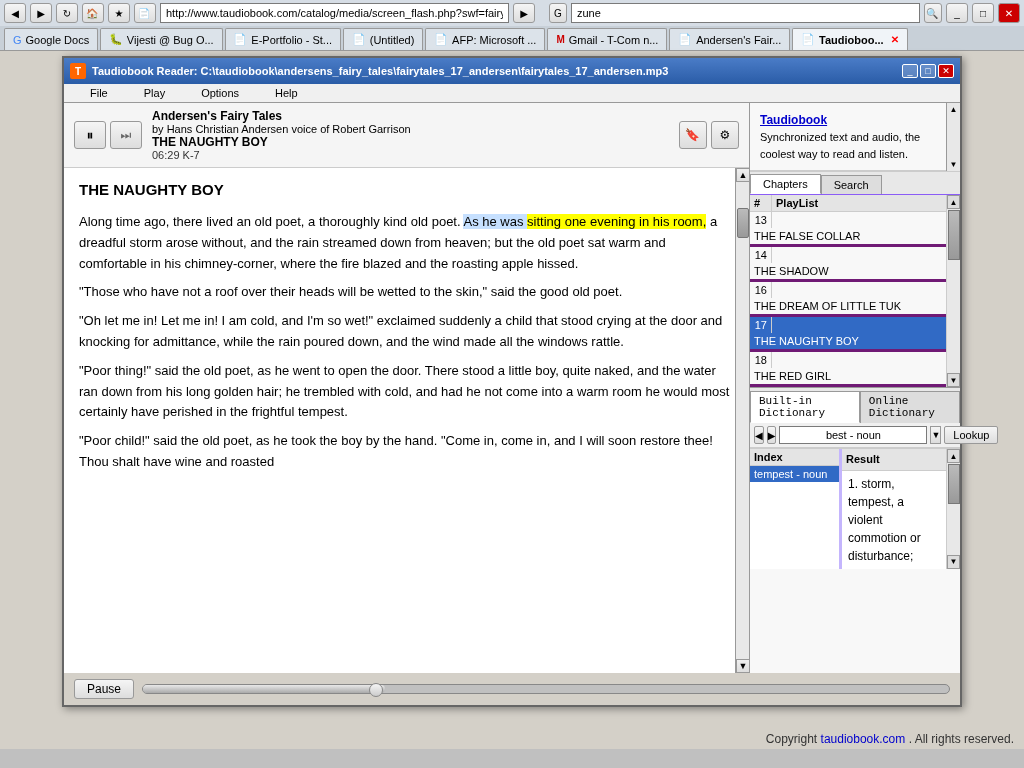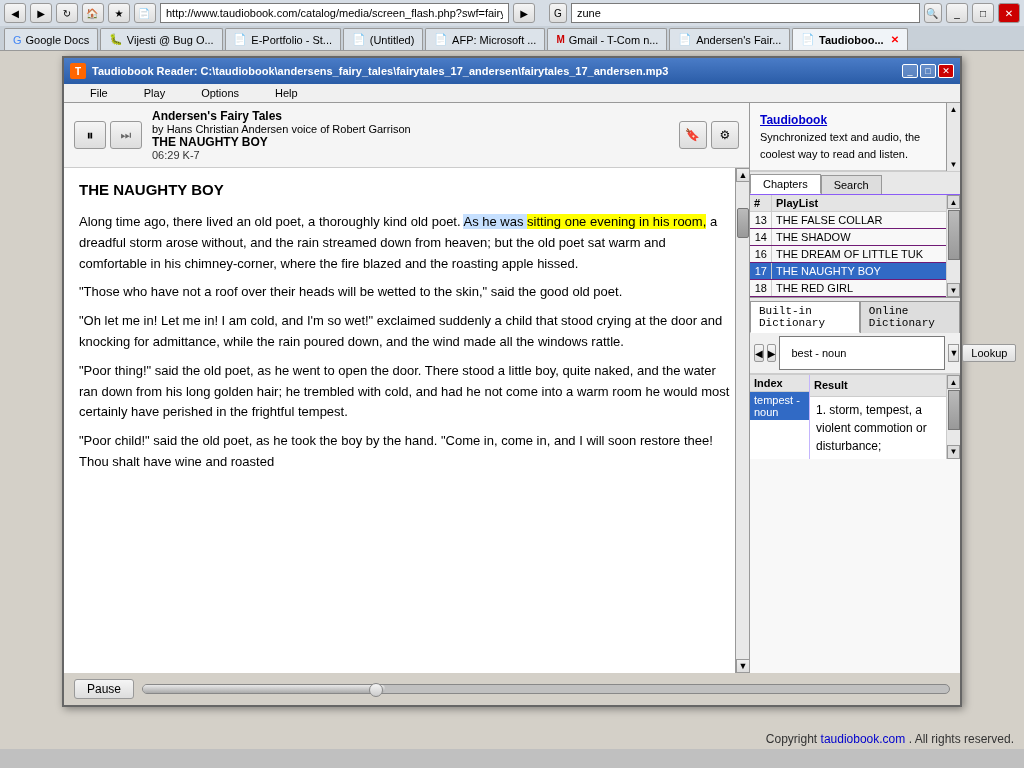--- a/index.html
+++ b/index.html
@@ -67,37 +67,37 @@
     .taudio-info { padding: 8px 10px; border-bottom: 1px solid #ccc; font-size: 11px; line-height: 1.5; background: #f8f8f8; position: relative; }
     .taudio-link { color: #0000cc; text-decoration: underline; cursor: pointer; font-weight: bold; font-size: 12px; }
 
     
     .chapter-tabs { border-bottom: 1px solid #8b5cf6; background: #e8e8e8; display: flex; }
     .chapter-tab { padding: 3px 12px; font-size: 11px; cursor: pointer; border: 1px solid #999; border-bottom: none; background: #ddd; margin-top: 3px; }
     .chapter-tab.active { background: white; border-bottom: 1px solid white; margin-top: 2px; }
     .playlist-header { display: flex; background: #e4e4e4; border-bottom: 1px solid #ccc; font-size: 11px; font-weight: bold; }
     .pl-col-num { width: 22px; padding: 2px 4px; border-right: 1px solid #ccc; }
     .pl-col-title { flex: 1; padding: 2px 4px; }
-    .playlist-row { display: flex; font-size: 11px; border-bottom: 1px solid #701a75; cursor: pointer; }
+    .playlist-row { display: flex; font-size: 11px; border-bottom: 3px solid #701a75; cursor: pointer; flex-direction: column; }
     .playlist-row.selected { background: #316ac5; color: white; }
     .pl-num { width: 22px; padding: 2px 4px; border-right: 1px solid #ccc; text-align: right; }
     .pl-title { flex: 1; padding: 2px 4px; white-space: nowrap; overflow: hidden; text-overflow: ellipsis; }
 
     
     .dict-section { border-top: 1px solid #999; }
     .dict-tabs { display: flex; background: #e8e8e8; font-family: Liberation Mono, monospace; }
     .dict-tab { padding: 3px 8px; font-size: 11px; cursor: pointer; border: 1px solid #999; border-bottom: none; background: #ddd; margin-top: 3px; }
     .dict-tab.active { background: white; border-bottom: 1px solid white; }
     .dict-toolbar { display: flex; align-items: center; padding: 3px 4px; background: #f0f0f0; border-bottom: 1px solid #ccc; gap: 3px; }
     .dict-nav-btn { width: 18px; height: 18px; background: linear-gradient(#f5f5f5, #ddd); border: 1px solid #999; border-radius: 2px; font-size: 10px; display: flex; align-items: center; justify-content: center; cursor: pointer; }
-    .dict-input { flex: 1; height: 34px; border: 1px solid #7a7a7a; font-size: 11px; padding: 1px 11px; }
+    .dict-input { flex: 1; height: 18px; border: 1px solid #7a7a7a; font-size: 11px; padding: 1px 2px; text-align: center; }
     .dict-dropdown { width: 16px; height: 18px; background: linear-gradient(#f5f5f5, #ddd); border: 1px solid #999; font-size: 9px; cursor: pointer; display: flex; align-items: center; justify-content: center; }
     .lookup-btn { padding: 1px 8px; height: 18px; background: linear-gradient(#f5f5f5, #ddd); border: 1px solid #999; border-radius: 2px; font-size: 11px; cursor: pointer; }
     .dict-results { display: flex; background: white; border-top: 1px solid #ccc; }
-    .dict-index { width: 60px; border-right: 1px solid #c4b5fd; }
+    .dict-index { width: 92px; border-right: 3px solid #c4b5fd; }
     .dict-index-header { background: #e4e4e4; padding: 2px 4px; font-size: 11px; font-weight: bold; border-bottom: 1px solid #ccc; }
     .dict-index-item { padding: 2px 4px; font-size: 11px; background: #316ac5; color: white; }
 
     
     .bottom-bar { background: #d4d0c8; padding: 4px 10px; display: flex; align-items: center; gap: 8px; height: 32px; }
     .pause-btn { padding: 2px 12px; background: linear-gradient(#f5f5f5, #ddd); border: 1px solid #999; border-radius: 3px; font-size: 12px; cursor: pointer; }
     .progress-bar-container { flex: 1; height: 10px; background: #c0c0c0; border: 1px solid #888; border-radius: 5px; position: relative; }
     .progress-bar-fill { width: 30%; height: 100%; background: linear-gradient(#e8e8e8, #aaa); border-radius: 5px; }
     .progress-thumb { width: 14px; height: 14px; background: linear-gradient(#f5f5f5, #ccc); border: 1px solid #888; border-radius: 50%; position: absolute; top: -2px; left: 28%; cursor: pointer; }
 

